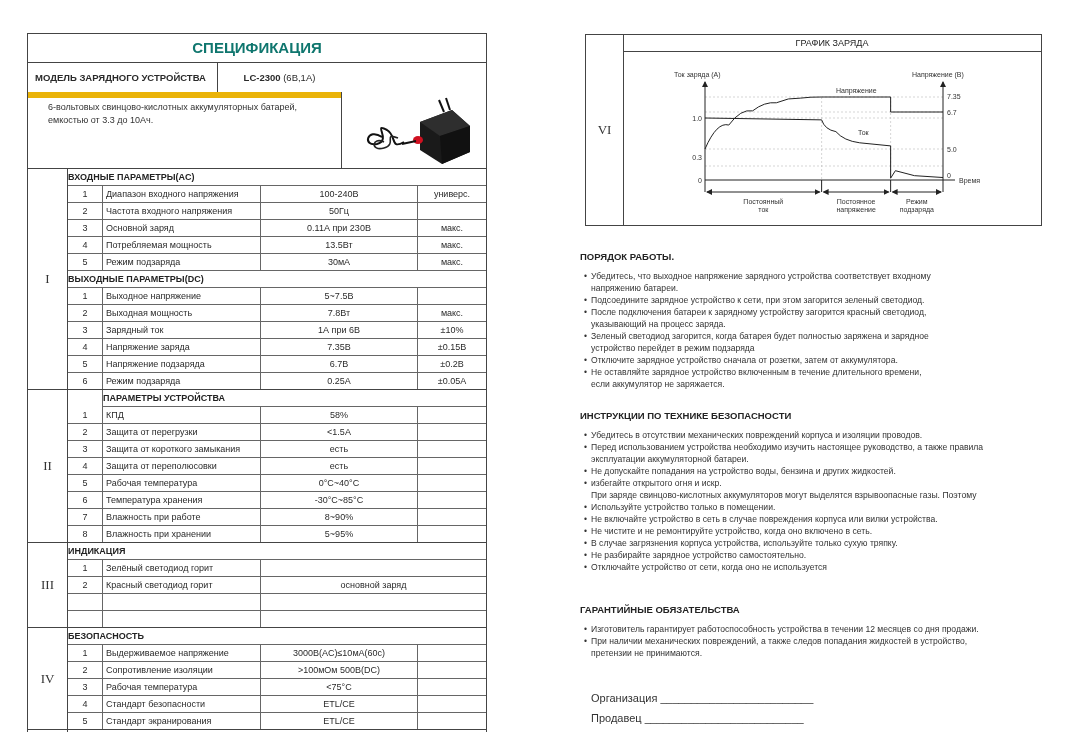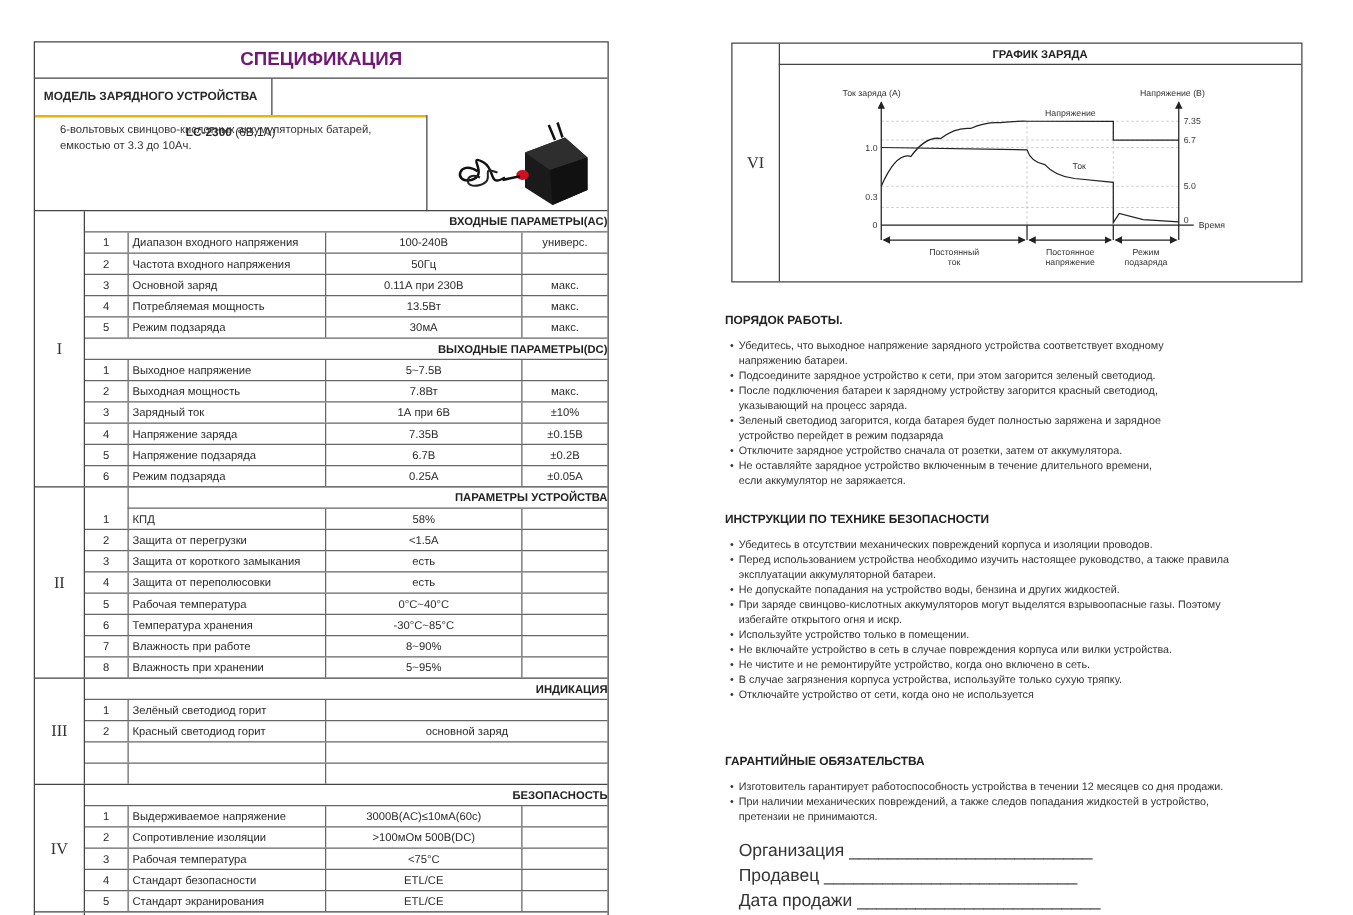--- a/index.html
+++ b/index.html
@@ -3,64 +3,64 @@
 <meta charset="utf-8">
 <style>
   html, body { margin: 0; padding: 0; background: #ffffff; }
   body { width: 1082px; height: 732px; position: relative; overflow: hidden;
          font-family: "Liberation Sans", sans-serif; color: #2a2a2a; }
   .abs { position: absolute; }
 
   
   #spec { left: 27px; top: 33px; width: 460px; border: 1.5px solid #444; box-sizing: border-box; }
   .spec-title { height: 28px; border-bottom: 1.5px solid #444; text-align: center;
-                font-weight: bold; font-size: 15px; line-height: 28px; color: #701a75; }
-  .model-row { display: flex; height: 29px; border-bottom: 2px solid #eab308; width: 313px; flex-direction: column; }
+                font-weight: bold; font-size: 15px; line-height: 28px; color: #0f766e; }
+  .model-row { display: flex; height: 29px; border-bottom: 6px solid #eab308; width: 313px; }
   .model-label { width: 190px; border-right: 1px solid #444; font-weight: bold; font-size: 9.5px;
                  line-height: 29px; padding-left: 7px; box-sizing: border-box; }
   .model-val { flex: 1; font-size: 9.5px; line-height: 29px; text-align: center; }
   .model-val b { font-weight: bold; }
   .desc { width: 313px; height: 47px; font-size: 9px; line-height: 13px; padding: 3px 0 0 20px;
           box-sizing: border-box; color: #333; }
   .photo-cell { position: absolute; left: 313px; top: 29px; width: 147px; height: 77px;
                 border-left: 1px solid #444; box-sizing: border-box; }
   .top-block { position: relative; height: 105px; border-bottom: 1px solid #444; }
 
   .section { display: flex; border-bottom: 1.5px solid #444; }
   .section:last-child { border-bottom: none; }
   .sec-roman { width: 39px; border-right: 1px solid #444; display: flex; align-items: center;
                justify-content: center; font-family: "Liberation Serif", serif; font-size: 13px; color: #333; }
   .sec-body { flex: 1; }
-  .sub-head { height: 16px; border-bottom: 1px solid #666; text-align: right; font-weight: bold;
+  .sub-head { height: 16px; border-bottom: 1px solid #666; text-align: left; font-weight: bold;
               font-size: 9px; line-height: 16px; color: #222; }
   .row { display: flex; height: 16px; border-bottom: 1px solid #666; font-size: 9px; line-height: 16px; }
   .row:last-child { border-bottom: none; }
   .c-num { width: 34px; text-align: center; border-right: 1px solid #666; }
   .c-lab { width: 158px; border-right: 1px solid #666; padding-left: 3px; box-sizing: border-box; white-space: nowrap; }
   .c-val { width: 156px; border-right: 1px solid #666; text-align: center; white-space: nowrap; }
   .c-note { flex: 1; text-align: center; }
   .c-wide { flex: 1; text-align: center; white-space: nowrap; }
   .sub-head.indent { margin-left: 34px; border-left: 1px solid #666; }
 
   
   #chart-frame { left: 585px; top: 34px; width: 457px; height: 192px; border: 1.5px solid #444; box-sizing: border-box; }
   .chart-roman { position: absolute; left: 0; top: 0; width: 37px; height: 100%; border-right: 1px solid #444;
                  display: flex; align-items: center; justify-content: center;
                  font-family: "Liberation Serif", serif; font-size: 13px; color: #333; }
   .chart-head { position: absolute; left: 37px; top: 0; right: 0; height: 16px; border-bottom: 1.5px solid #444;
-                text-align: center; font-weight: bold; font-size: 9px; line-height: 16px; color: #222; }
+                text-align: center; font-weight: normal; font-size: 9px; line-height: 16px; color: #222; }
   #chart-svg { position: absolute; left: 0; top: 0; }
   #chart-svg text { font-family: "Liberation Sans", sans-serif; font-size: 7px; fill: #333; }
 
   
   .sec-title { font-weight: bold; font-size: 9.5px; text-align: left; width: 460px; left: 580px; color: #222; }
   .bullets { left: 584px; width: 460px; font-size: 8.6px; line-height: 12px; color: #333; }
   .bullets .b { position: relative; padding-left: 7px; }
   .bullets .b::before { content: "•"; position: absolute; left: 0; top: 0; }
-  .sign { left: 591px; font-size: 14px; color: #333; }
+  .sign { left: 591px; font-size: 11px; color: #333; margin-top: 20px; }
 </style>
 </head>
 <body>
 
 <div id="spec" class="abs">
   <div class="spec-title">СПЕЦИФИКАЦИЯ</div>
   <div class="top-block">
     <div class="model-row">
       <div class="model-label">МОДЕЛЬ ЗАРЯДНОГО УСТРОЙСТВА</div>
       <div class="model-val"><b>LC-2300</b><span> (6В,1А)</span></div>
@@ -379,34 +379,37 @@
       <div>Убедитесь в отсутствии механических повреждений корпуса и изоляции проводов.</div>
     </div>
     <div class="b">
       <div>Перед использованием устройства необходимо изучить настоящее руководство, а также правила</div>
       <div>эксплуатации аккумуляторной батареи.</div>
     </div>
     <div class="b">
       <div>Не допускайте  попадания на устройство воды, бензина и других жидкостей.</div>
     </div>
     <div class="b">
+      <div>избегайте открытого огня и искр.</div>
       <div>При заряде свинцово-кислотных аккумуляторов могут выделятся взрывоопасные газы. Поэтому</div>
-      <div>избегайте открытого огня и искр.</div>
     </div>
     <div class="b">
       <div>Используйте устройство только в помещении.</div>
     </div>
     <div class="b">
       <div>Не включайте устройство в сеть в случае повреждения корпуса или вилки устройства.</div>
     </div>
     <div class="b">
       <div>Не чистите и не ремонтируйте устройство, когда оно включено в сеть.</div>
     </div>
     <div class="b">
       <div>В случае загрязнения корпуса устройства, используйте только сухую тряпку.</div>
+    </div>
+    <div class="b">
+      <div>Не разбирайте зарядное устройство самостоятельно.</div>
     </div>
     <div class="b">
       <div>Отключайте устройство от сети, когда оно не используется</div>
     </div>
   </div>
 
 <div class="abs sec-title" style="top:604px">ГАРАНТИЙНЫЕ ОБЯЗАТЕЛЬСТВА</div>
 <div class="abs bullets" style="top:623px" id="wr-list">
     <div class="b">
       <div>Изготовитель гарантирует работоспособность устройства в течении 12 месяцев со дня продажи.</div>

